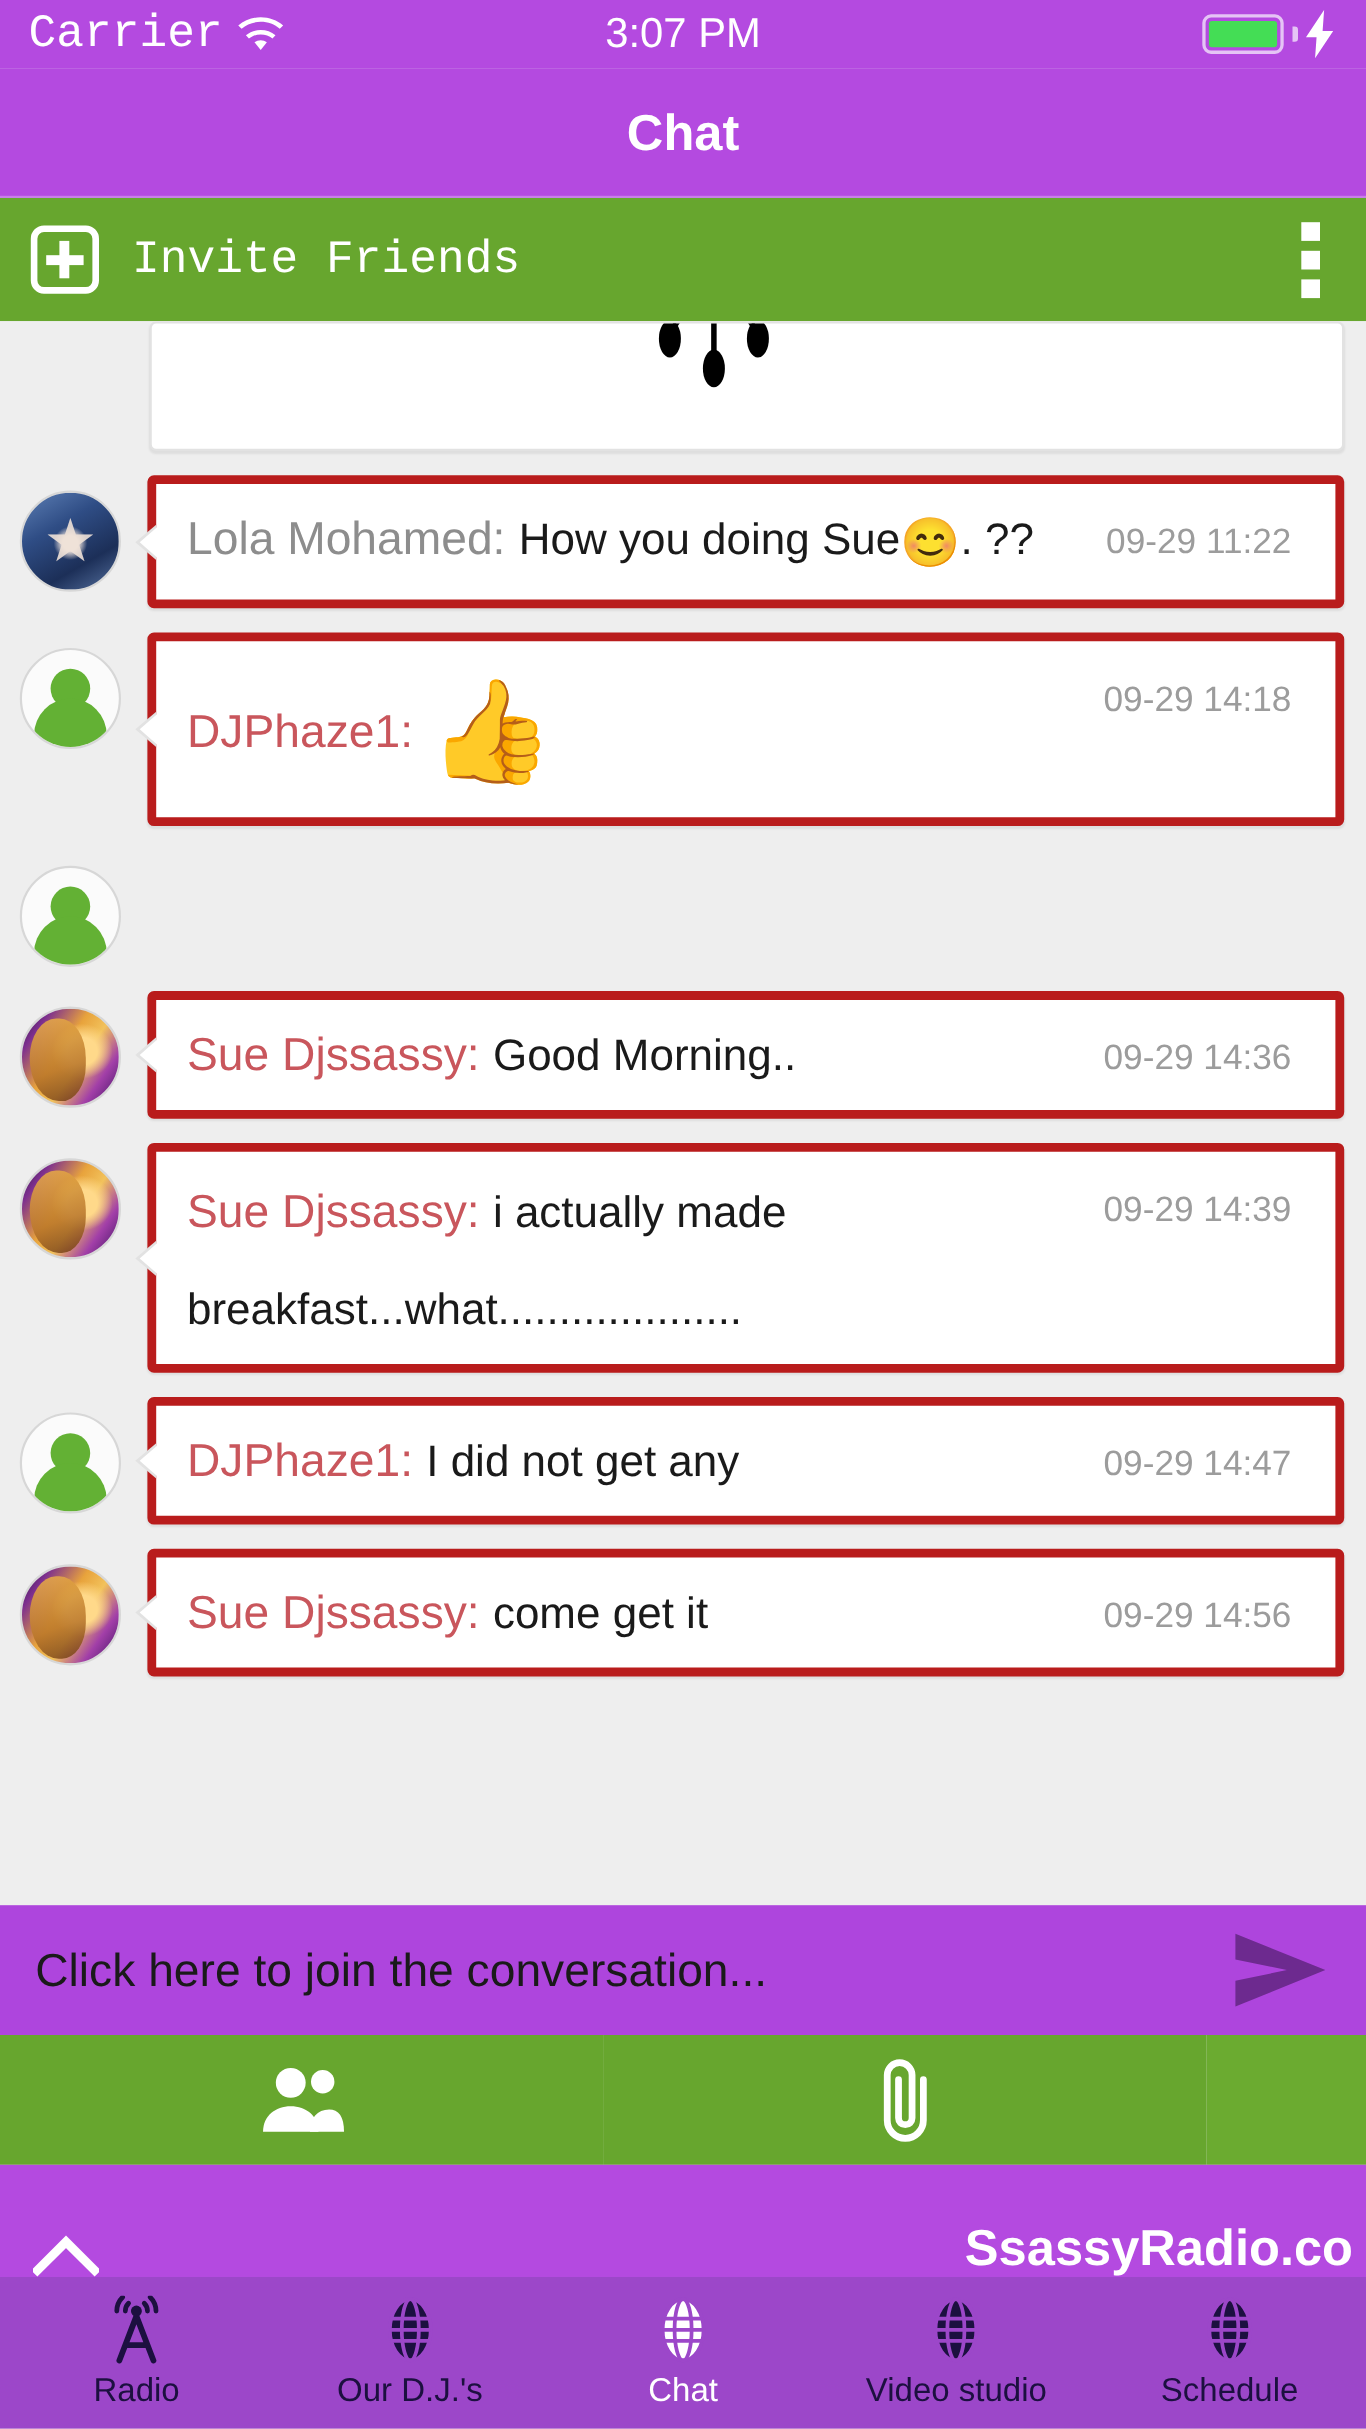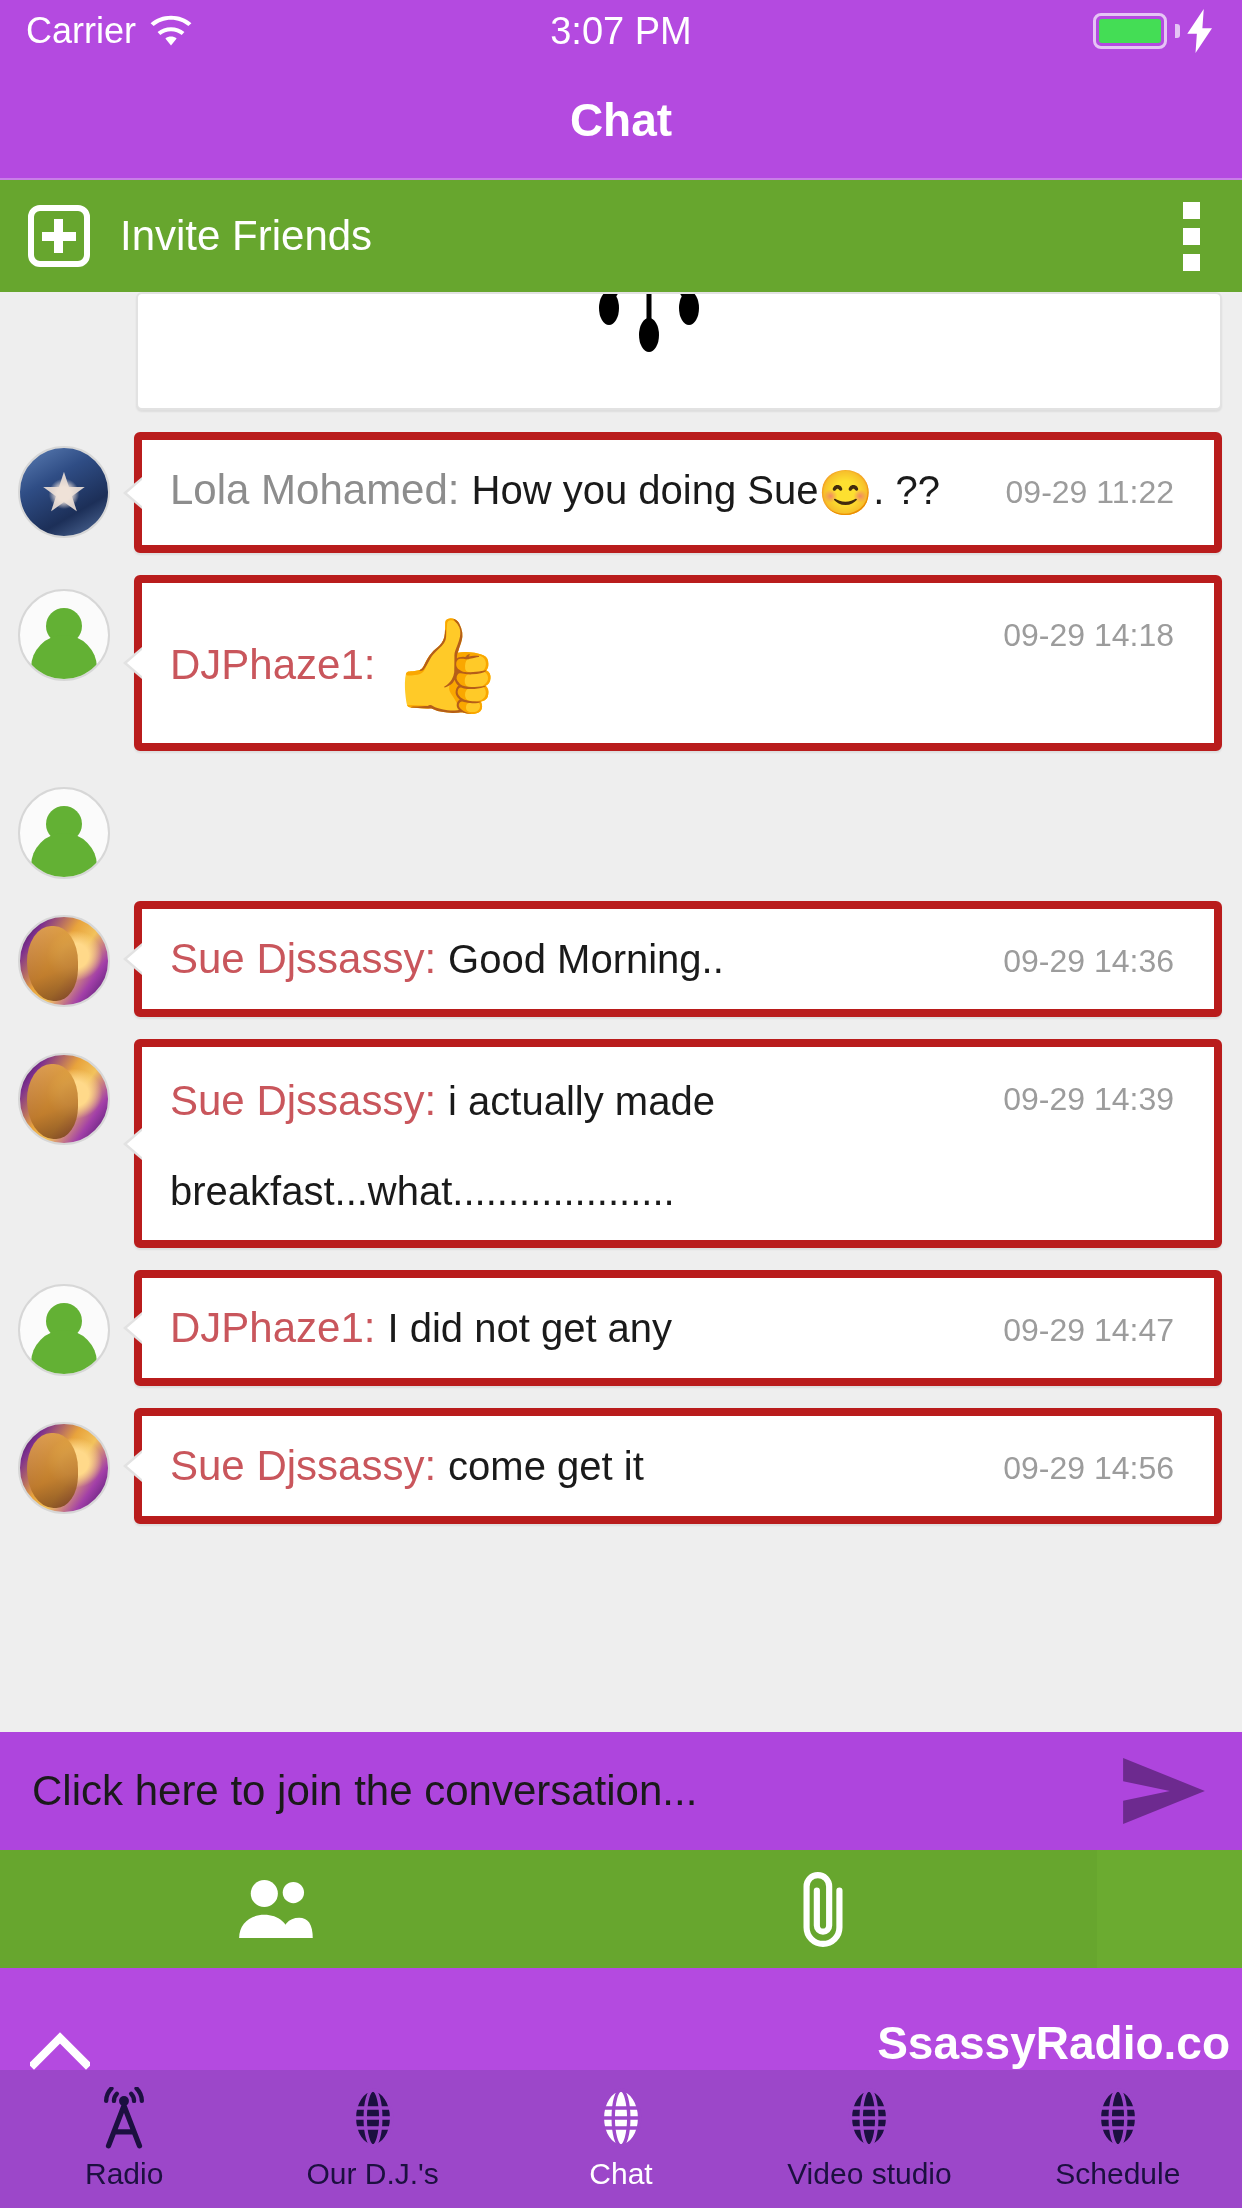--- a/index.html
+++ b/index.html
@@ -11,21 +11,21 @@
   }
   .phone { position:relative; width:1242px; height:2208px; display:flex; flex-direction:column; }
 
   
   .statusbar {
     height:62px; background:#b44ae0; color:#ffffff;
     display:flex; align-items:center; padding:0 26px;
     font-size:38px; flex:0 0 62px; position:relative;
   }
   .sb-left { display:flex; align-items:center; gap:14px; }
-  .sb-carrier { font-size:36px; letter-spacing:0px; }
+  .sb-carrier { font-size:42px; letter-spacing:0px;font-family:Liberation Mono, monospace; }
   .wifi-icon { display:block; }
   .sb-time {
     position:absolute; left:0; right:0; text-align:center;
     font-size:38px; font-weight:400; pointer-events:none;
   }
   .sb-right { margin-left:auto; display:flex; align-items:center; gap:6px; position:relative; z-index:2;}
   .battery {
     width:74px; height:36px; border:3px solid #e5c4f5; border-radius:8px;
     padding:3px; display:flex; align-items:center;
   }
@@ -36,21 +36,21 @@
   .navbar {
     height:118px; background:#b44ae0; color:#fff;
     display:flex; align-items:center; justify-content:center;
     flex:0 0 118px; border-bottom:2px solid #c97ee8;
   }
   .navbar-title { font-size:46px; font-weight:bold; }
 
   
   .invitebar {
     height:112px; background:#67a62e; display:flex; align-items:center;
-    padding:0 28px; flex:0 0 112px; position:relative;
+    padding:0 28px; flex:0 0 112px; position:relative;font-family:Liberation Mono, monospace;
   }
   .plus-icon { width:62px; height:62px; position:relative; }
   .plus-icon .box {
     position:absolute; inset:0; border:6px solid #ffffff; border-radius:12px;
   }
   .plus-icon .h { position:absolute; left:14px; right:14px; top:27px; height:9px; background:#fff; }
   .plus-icon .v { position:absolute; top:14px; bottom:14px; left:26px; width:9px; background:#fff; }
   .invite-label { color:#fff; font-size:42px; margin-left:30px; }
   .kebab { margin-left:auto; display:flex; flex-direction:column; gap:9px; padding:6px 14px; }
   .kebab span { display:block; width:17px; height:17px; background:#fff; }

